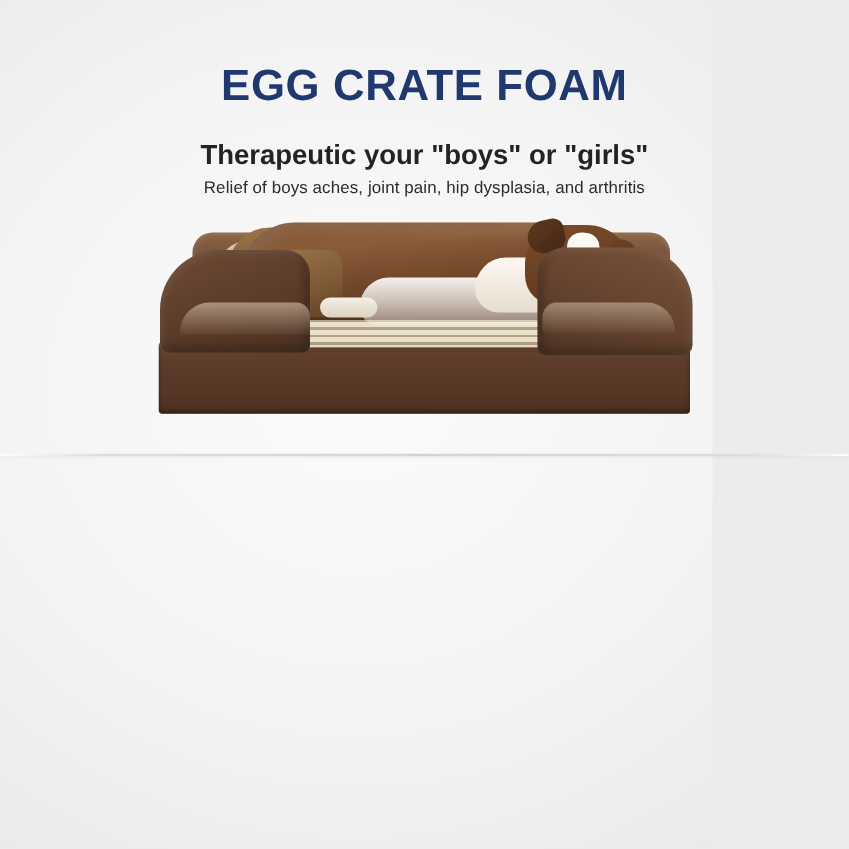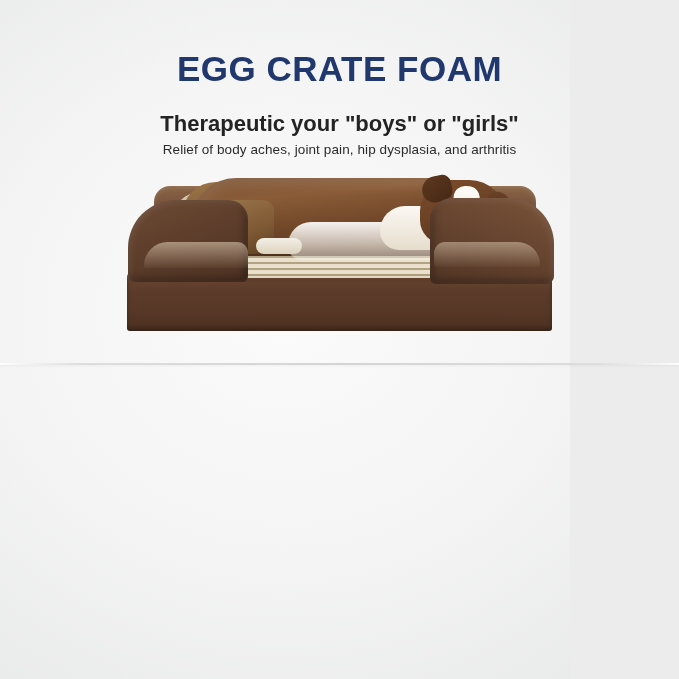--- a/index.html
+++ b/index.html
@@ -122,21 +122,21 @@
 <body>
 
 <div class="page" data-interactable="false">
 
   <section class="panel-top" data-interactable="false">
 
     <h1 class="title" data-interactable="false">EGG CRATE FOAM</h1>
 
     <h2 class="subtitle" data-interactable="false">Therapeutic your "boys" or "girls"</h2>
 
-    <p class="subline" data-interactable="false">Relief of body aches, joint pain, hip dysplasia, and arthritis</p>
+    <p class="subline" data-interactable="false">Relief of boys aches, joint pain, hip dysplasia, and arthritis</p>
 
     <div class="bed-wrap" data-interactable="false">
       <div class="bed-shadow" data-interactable="false"></div>
       <div class="bed-base" data-interactable="false"></div>
       <div class="bed-base-hl" data-interactable="false"></div>
       <div class="bed-deck" data-interactable="false"></div>
       <div class="bolster-back" data-interactable="false"></div>
       <div class="bed-surface" data-interactable="false"></div>
       <div class="plush" data-interactable="false"></div>
 

